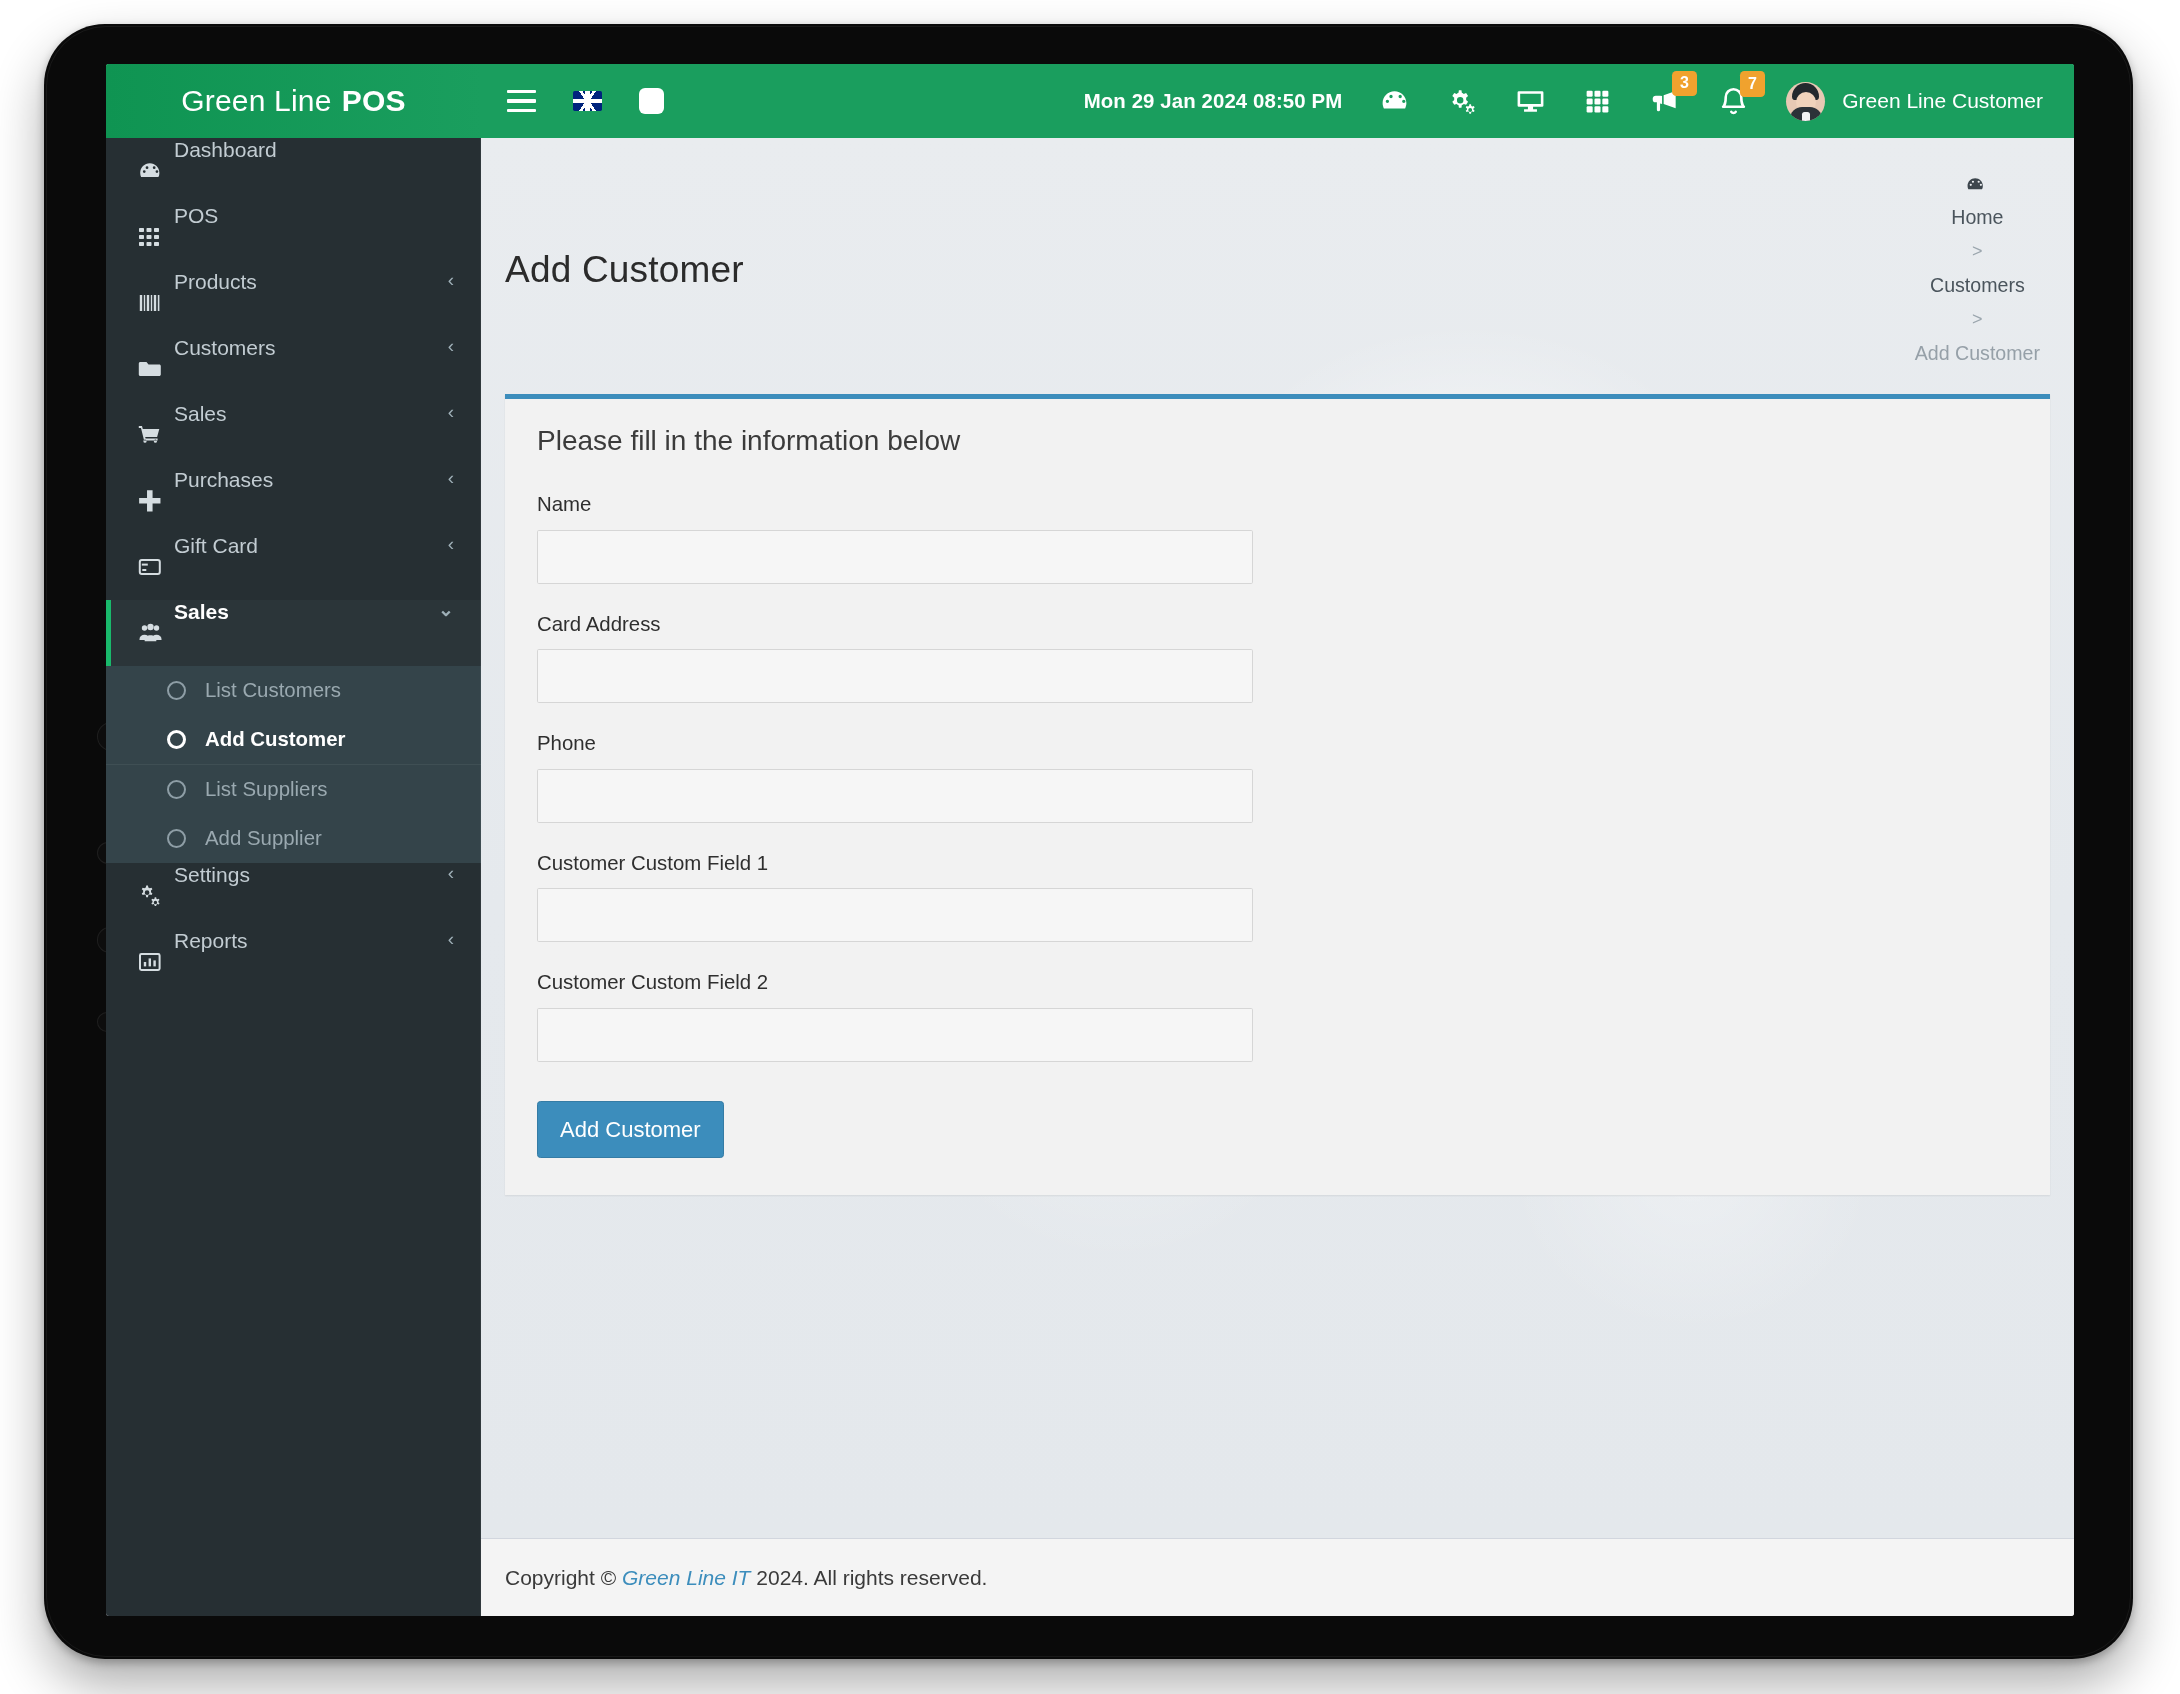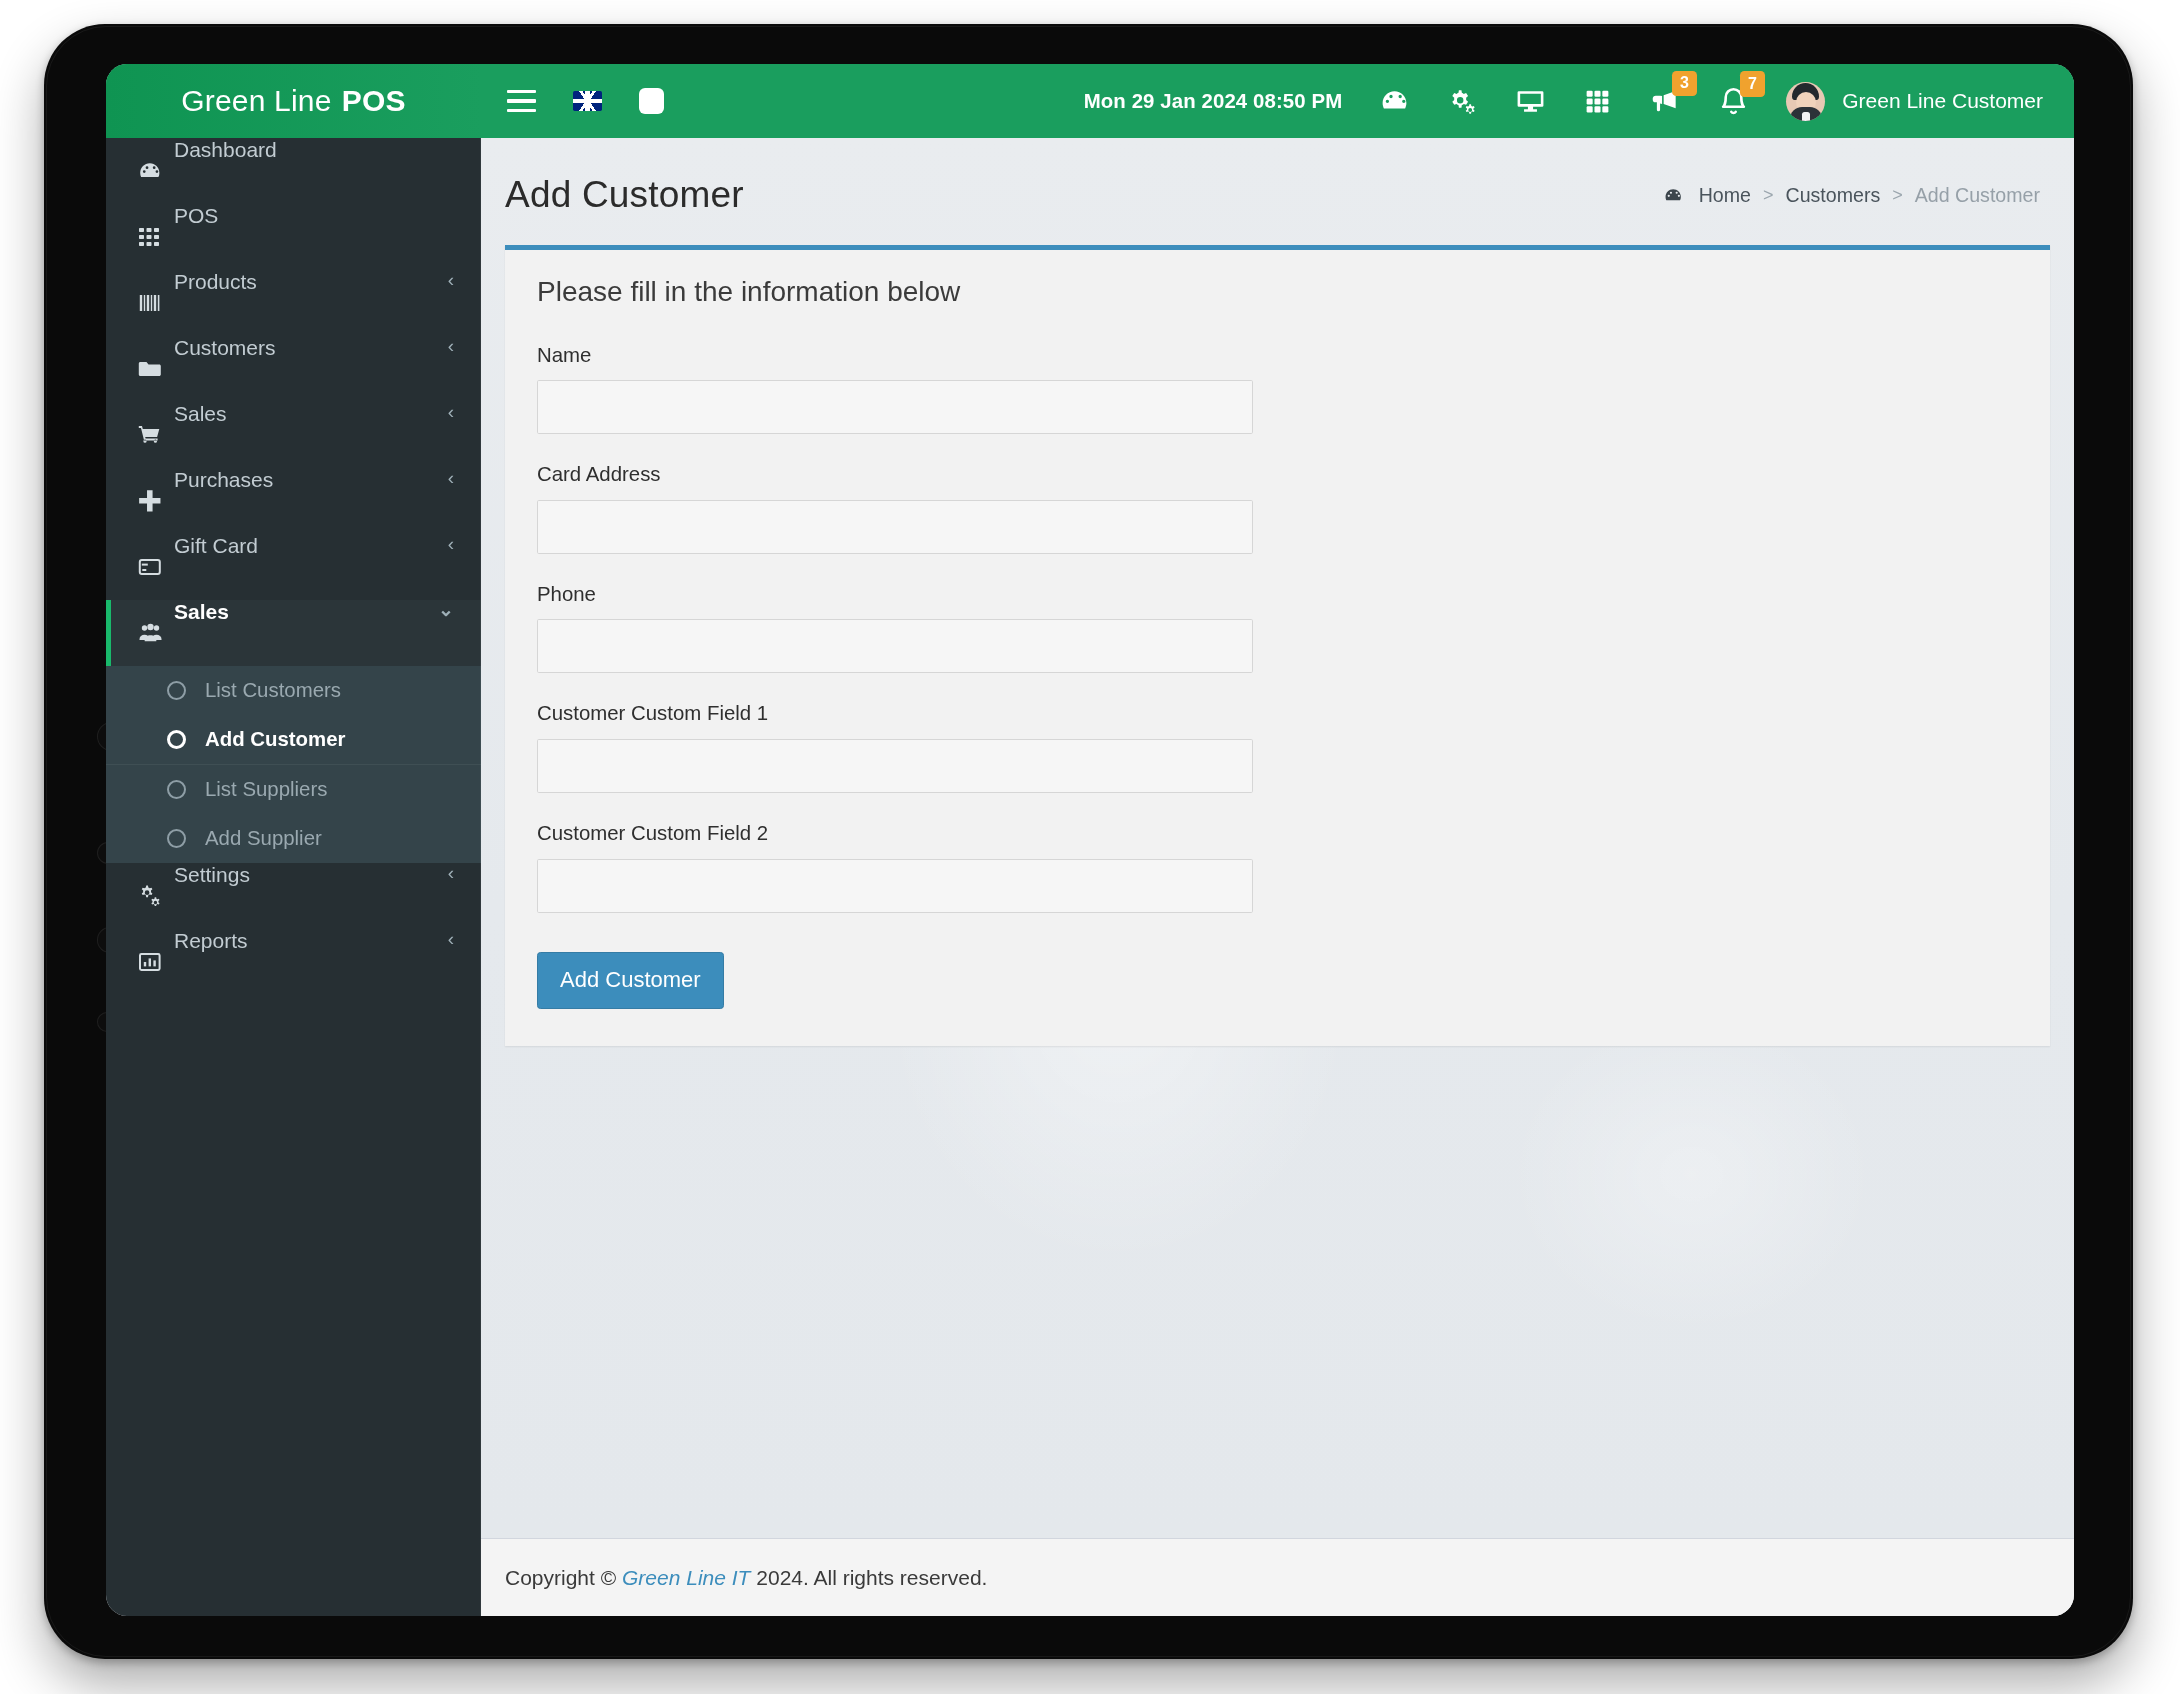--- a/index.html
+++ b/index.html
@@ -52,21 +52,21 @@
   .bezel-dot.d2 { top: 818px; width: 22px; height: 22px; }
   .bezel-dot.d3 { top: 903px; width: 25.6px; height: 25.6px; }
   .bezel-dot.d4 { top: 988px; width: 20.4px; height: 20.4px; }
 
   #screen {
     position: absolute;
     left: 62px;
     top: 40px;
     width: 1968px;
     height: 1552px;
-    border-radius: 21px;
+    border-radius: 3px;
     overflow: hidden;
     display: flex;
     flex-direction: column;
     background: #e6e9ed;
   }
 
   
   .topbar {
     display: flex;
     height: 74px;
@@ -270,20 +270,21 @@
     color: #2b2b2b;
     letter-spacing: 0.2px;
   }
   .breadcrumb {
     margin-left: auto;
     display: flex;
     align-items: center;
     gap: 12px;
     font-size: 19.6px;
     color: #5a6670;
+    flex-direction: column;
   }
   .breadcrumb .bc-sep { color: #9aa5ad; font-size: 18px; }
   .breadcrumb .bc-link { color: #4a545c; cursor: pointer; }
   .breadcrumb .bc-current { color: #96a0a8; }
   .breadcrumb .bc-icon { display: flex; align-items: center; color: #3d464d; margin-right: 3.4px; }
 
   .card {
     margin: 0 24px;
     background: #f2f2f2;
     border-top: 5.1px solid #3c8dbc;

